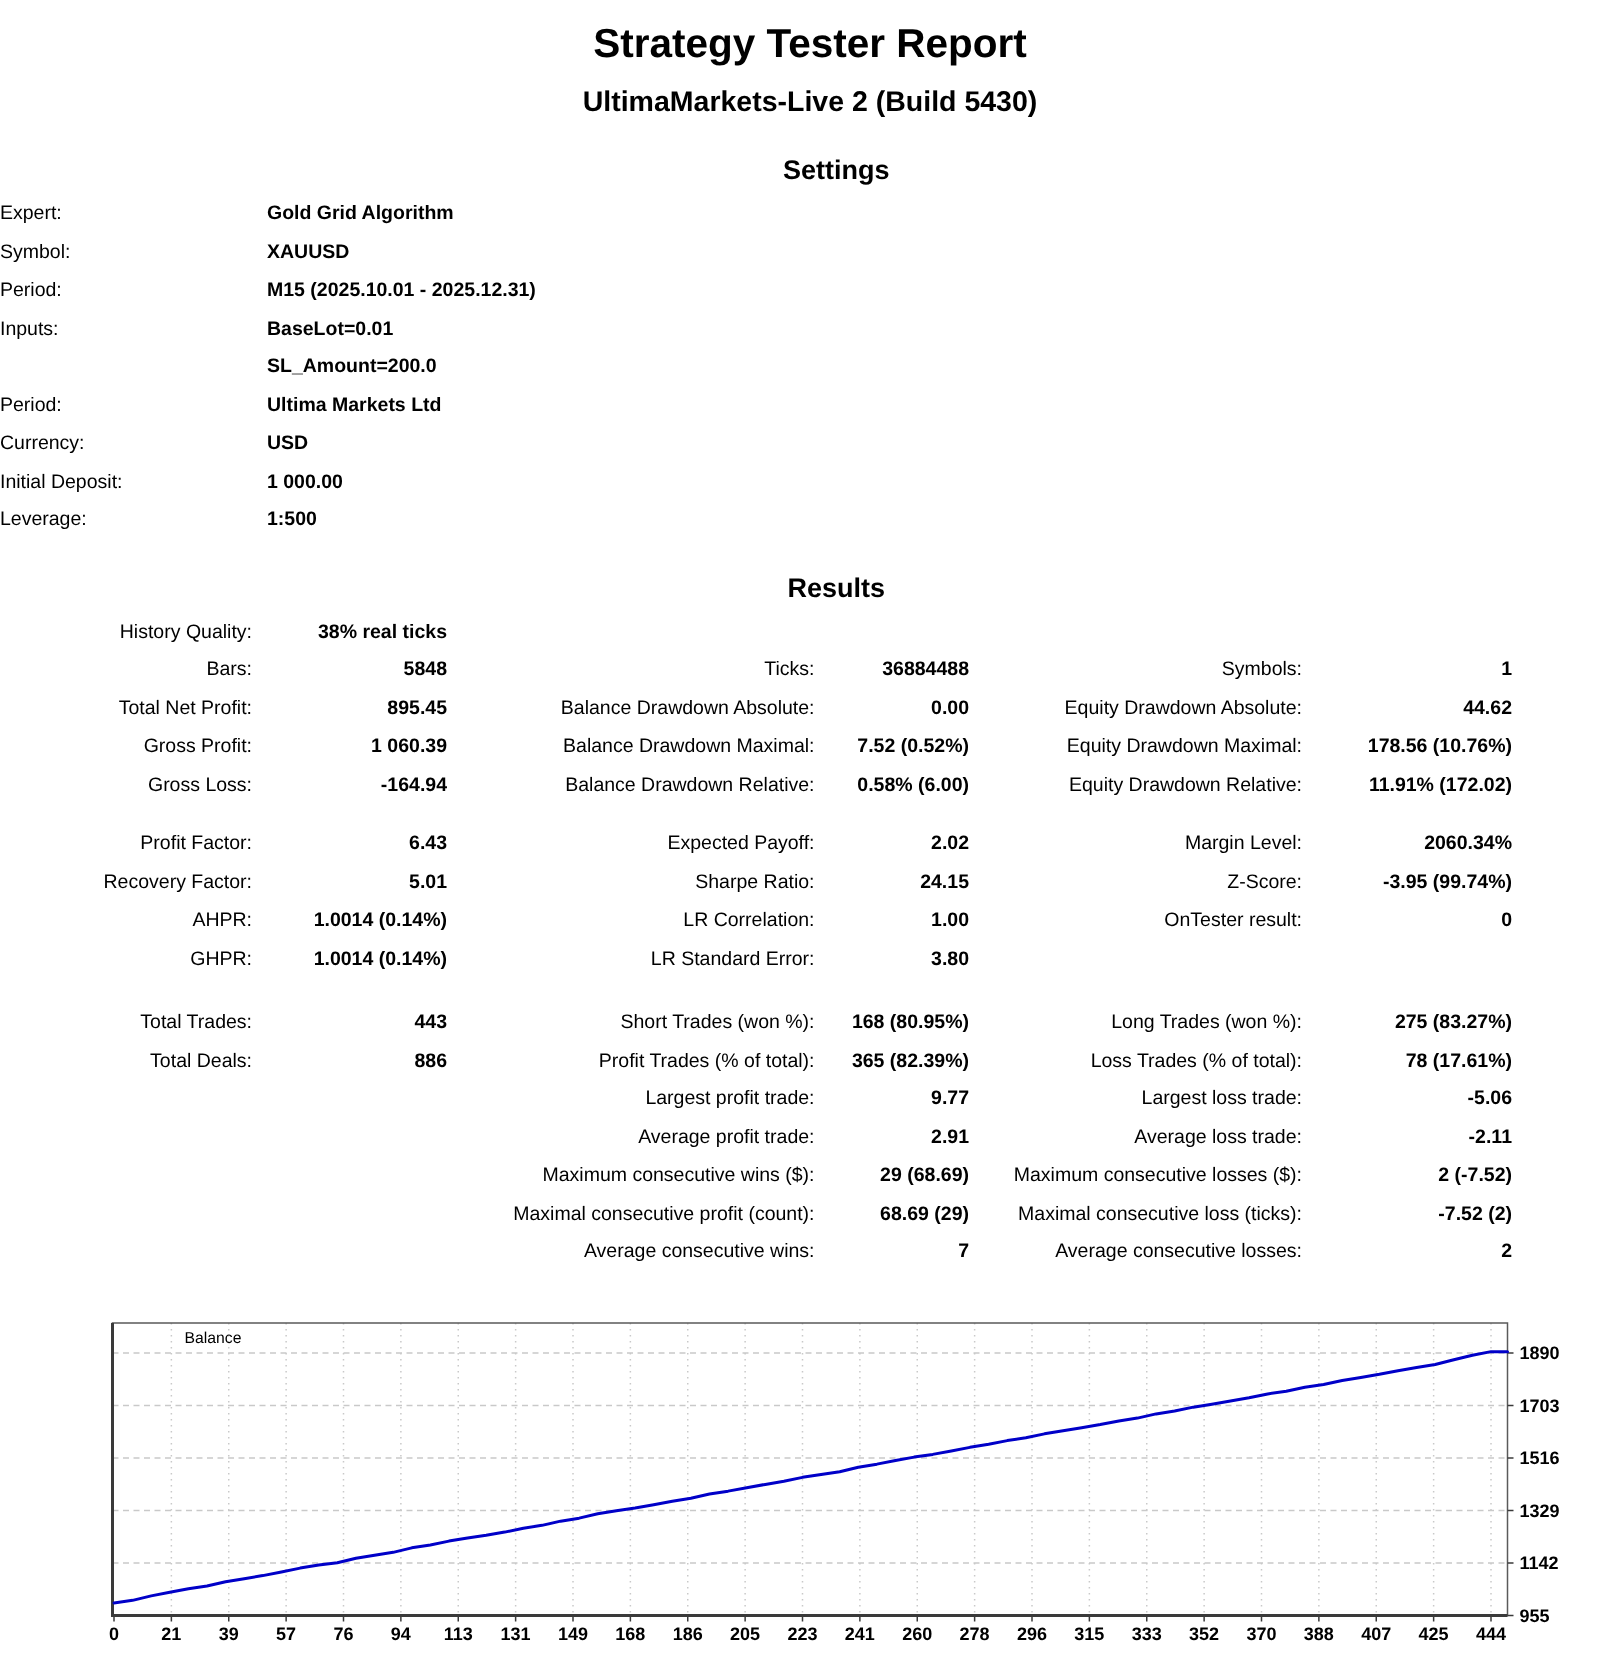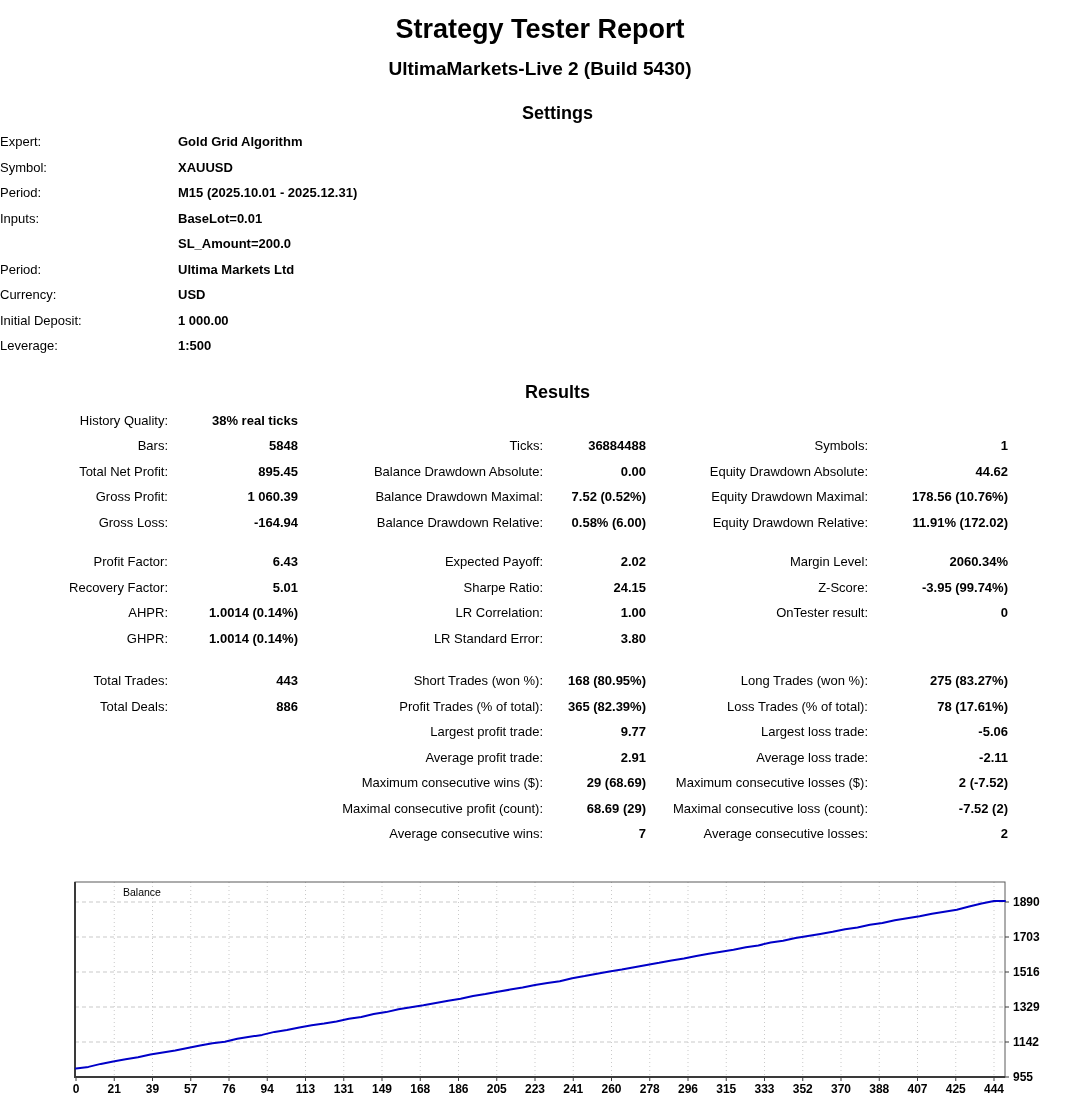--- a/index.html
+++ b/index.html
@@ -172,21 +172,21 @@
       </div>
       <div class="srow">
         <div class="cell r2l lbl">Maximum consecutive wins ($):</div>
         <div class="cell r2v val">29 (68.69)</div>
         <div class="cell r3l lbl">Maximum consecutive losses ($):</div>
         <div class="cell r3v val">2 (-7.52)</div>
       </div>
       <div class="srow">
         <div class="cell r2l lbl">Maximal consecutive profit (count):</div>
         <div class="cell r2v val">68.69 (29)</div>
-        <div class="cell r3l lbl">Maximal consecutive loss (count):</div>
+        <div class="cell r3l lbl">Maximal consecutive loss (ticks):</div>
         <div class="cell r3v val">-7.52 (2)</div>
       </div>
       <div class="srow">
         <div class="cell r2l lbl">Average consecutive wins:</div>
         <div class="cell r2v val">7</div>
         <div class="cell r3l lbl">Average consecutive losses:</div>
         <div class="cell r3v val">2</div>
       </div>
     </div>
 

